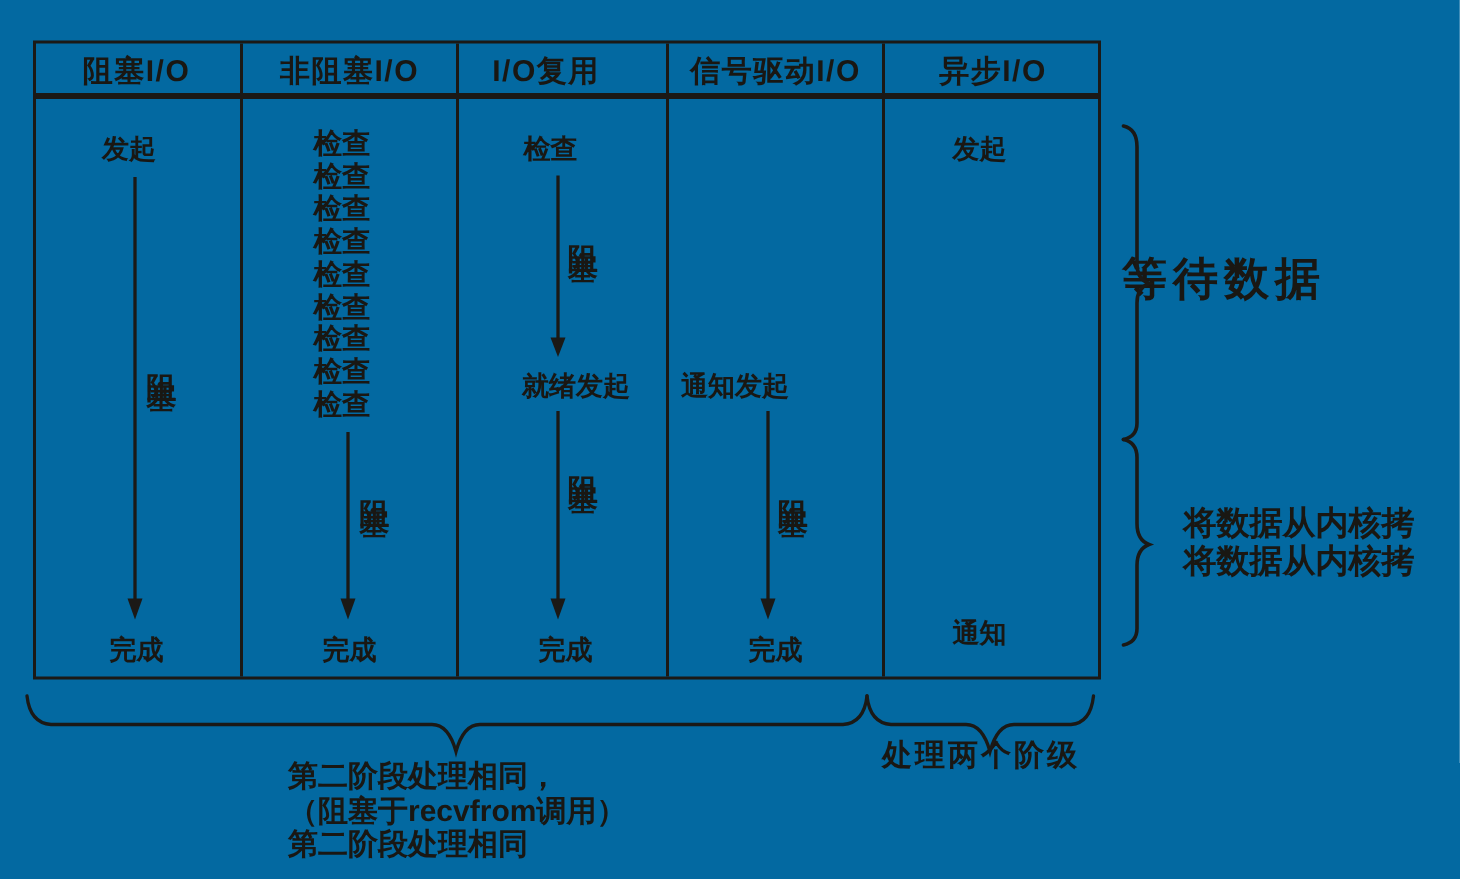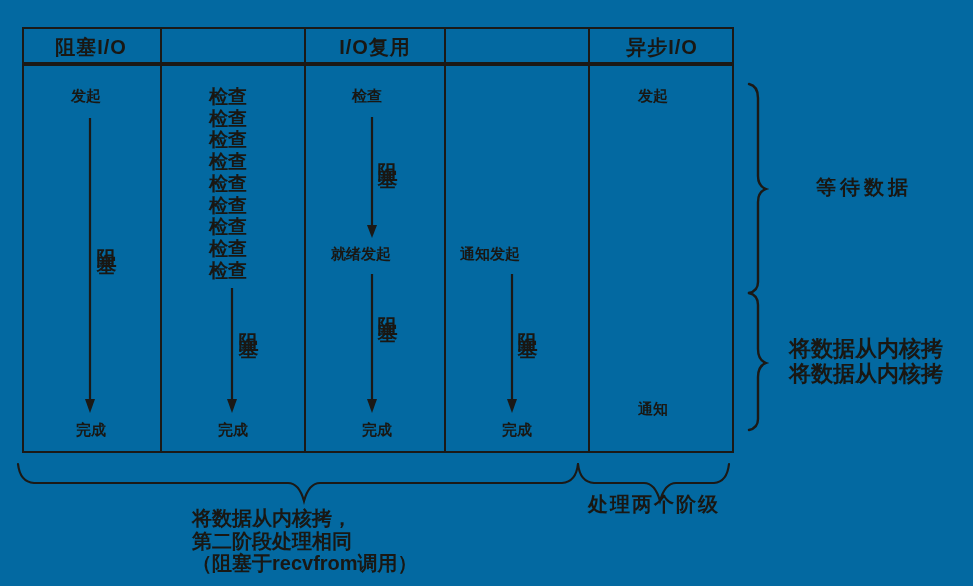--- a/index.html
+++ b/index.html
@@ -21,21 +21,21 @@
   }
   .hdr-rule {
     position:absolute; left:24px; top:62px; width:708px; height:4px;
     background:#1b1916;
   }
   .t {
     position:absolute;
     font-weight:bold; color:#191713;
     white-space:nowrap;
     transform:translateX(-50%);
-    font-size:15px;
+    font-size:18px;
   }
   .hdr { font-size:20px; letter-spacing:1px; }
   .checks {
     position:absolute; transform:translateX(-50%);
     font-weight:bold; color:#191713;
     font-size:19px; line-height:21.7px; text-align:center;
   }
   .checks span { display:block; }
   .vblock {
     position:absolute; transform:translateX(-50%);
@@ -62,21 +62,23 @@
 <div class="canvas">
 
   <div class="frame"></div>
   <div class="sep" style="left:160px"></div>
   <div class="sep" style="left:304px"></div>
   <div class="sep" style="left:444px"></div>
   <div class="sep" style="left:588px"></div>
   <div class="hdr-rule"></div>
 
   <div class="t hdr" style="left:91px;top:34px">阻塞I/O</div>
-  <div class="t hdr" style="left:375px;top:34px">I/O复用</div>
+  <div class="t hdr" style="left:233px;top:34px">非阻塞I/O</div>
+  <div class="t hdr" style="left:364px;top:34px">I/O复用</div>
+  <div class="t hdr" style="left:517px;top:34px">信号驱动I/O</div>
   <div class="t hdr" style="left:662px;top:34px">异步I/O</div>
 
   <div class="t" style="left:86px;top:87px">发起</div>
   <div class="vblock" style="left:107px;top:234px">阻塞</div>
   <div class="t" style="left:91px;top:421px">完成</div>
 
   <div class="checks" style="left:228px;top:86px">
     <span>检查</span>
     <span>检查</span>
     <span>检查</span>
@@ -85,41 +87,41 @@
     <span>检查</span>
     <span>检查</span>
     <span>检查</span>
     <span>检查</span>
   </div>
   <div class="vblock" style="left:249px;top:318px">阻塞</div>
   <div class="t" style="left:233px;top:421px">完成</div>
 
   <div class="t" style="left:367px;top:87px">检查</div>
   <div class="vblock" style="left:388px;top:148px">阻塞</div>
-  <div class="t" style="left:361px;top:245px">就绪发起</div>
+  <div class="t" style="left:384px;top:245px">就绪发起</div>
   <div class="vblock" style="left:388px;top:302px">阻塞</div>
   <div class="t" style="left:377px;top:421px">完成</div>
 
   <div class="t" style="left:490px;top:245px">通知发起</div>
   <div class="vblock" style="left:528px;top:318px">阻塞</div>
   <div class="t" style="left:517px;top:421px">完成</div>
 
   <div class="t" style="left:653px;top:87px">发起</div>
-  <div class="t" style="left:653px;top:400px">通知</div>
+  <div class="t" style="left:653px;top:410px">通知</div>
 
-  <div class="note" style="left:816px;top:176px;font-size:20px;letter-spacing:4px">等待数据</div>
+  <div class="note" style="left:748px;top:176px;font-size:30px;letter-spacing:4px">等待数据</div>
   <div class="copy-note" style="left:866px;top:336px">
     <span style="display:block">将数据从内核拷</span>
     <span style="display:block">将数据从内核拷</span>
   </div>
 
   <div class="note" style="left:192px;top:507px">
-    <span style="display:block">将数据从内核拷，</span>
+    <span style="display:block">第二阶段处理相同，</span>
+    <span style="display:block">（阻塞于recvfrom调用）</span>
     <span style="display:block">第二阶段处理相同</span>
-    <span style="display:block">（阻塞于recvfrom调用）</span>
   </div>
   <div class="note" style="left:588px;top:493px;letter-spacing:2px">处理两个阶级</div>
 
   <svg class="overlay" width="973" height="586" viewBox="0 0 973 586">
 
     <g class="stroke" stroke-width="2.2">
       <line x1="90" y1="118" x2="90" y2="400"></line>
       <line x1="232" y1="288" x2="232" y2="400"></line>
       <line x1="372" y1="117" x2="372" y2="226"></line>
       <line x1="372" y1="274" x2="372" y2="400"></line>

